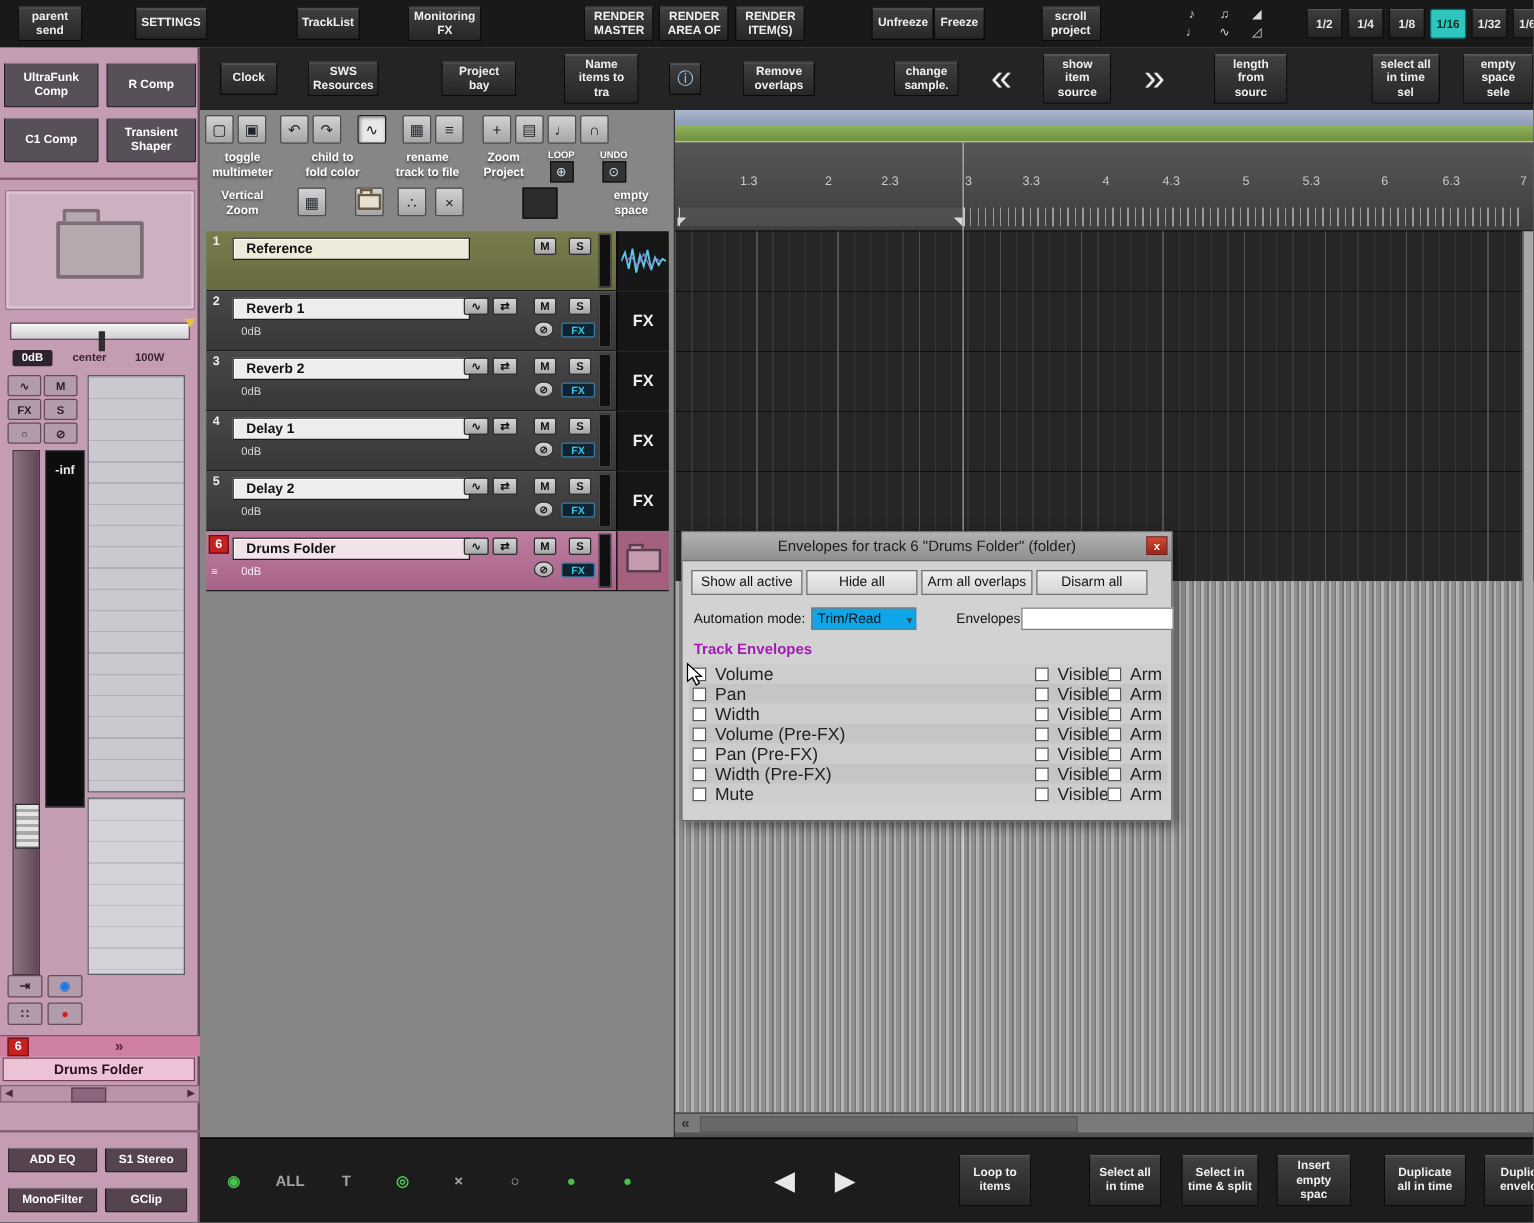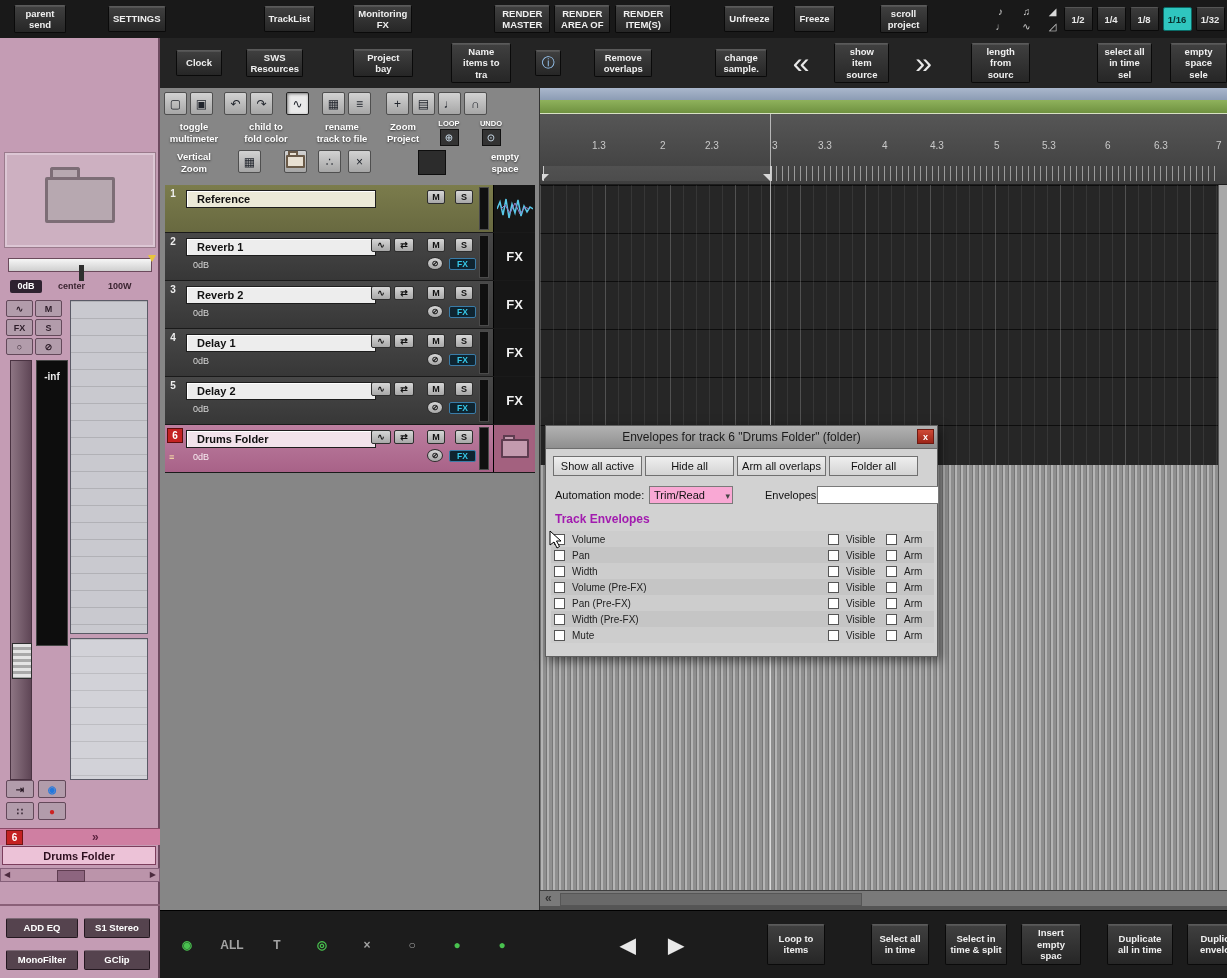--- a/index.html
+++ b/index.html
@@ -9,27 +9,27 @@
   .tbb{background:linear-gradient(#404040,#262626);border:1px solid #0a0a0a;border-top-color:#5a5a5a;
        color:#f0f0f0;font-size:9.5px;font-weight:bold;line-height:1.2;text-align:center;
        white-space:pre-line;padding:2px 4px;min-height:26px;display:flex;align-items:center;
        justify-content:center;border-radius:2px;box-shadow:inset 0 1px 0 rgba(255,255,255,.10);box-sizing:border-box;}
   .tbb .glyph{font-weight:normal;}
   
   #topbar1{position:absolute;left:0;top:0;width:1227px;height:38px;background:#191919;display:flex;align-items:center;overflow:hidden;}
   .tb1-btns{display:flex;align-items:center;height:100%;}
   .tb1-btns .tbb:nth-of-type(1){margin-left:14px;min-width:52px}
   .tb1-btns .tbb:nth-of-type(2){margin-left:42px;min-width:48px}
-  .tb1-btns .tbb:nth-of-type(3){margin-left:98px;min-width:50px}
+  .tb1-btns .tbb:nth-of-type(3){margin-left:71px;min-width:50px}
   .tb1-btns .tbb:nth-of-type(4){margin-left:38px;min-width:52px}
   .tb1-btns .tbb:nth-of-type(5){margin-left:82px;min-width:56px}
   .tb1-btns .tbb:nth-of-type(6){margin-left:4px;min-width:56px}
   .tb1-btns .tbb:nth-of-type(7){margin-left:5px;min-width:56px}
   .tb1-btns .tbb:nth-of-type(8){margin-left:53px;min-width:48px}
-  .tb1-btns .tbb:nth-of-type(9){margin-left:20px;min-width:40px}
+  .tb1-btns .tbb:nth-of-type(9){margin-left:0;min-width:40px}
   .tb1-btns .tbb:nth-of-type(10){margin-left:45px;min-width:48px}
   .tb1-icons{display:grid;grid-template-columns:repeat(3,22px);grid-auto-rows:14px;gap:1px 4px;margin-left:62px;}
   .tb1-icons .micon{color:#d8d8d8;font-size:10px;text-align:center;line-height:14px;}
   .tb1-divs{display:flex;gap:4px;margin-left:auto;margin-right:-12px;}
   .div-btn{width:27px;height:22px;background:linear-gradient(#3c3c3c,#242424);border:1px solid #0a0a0a;border-top-color:#555;
        color:#e8e8e8;font-size:9.5px;font-weight:bold;display:flex;align-items:center;justify-content:center;border-radius:2px;}
   .div-btn.active{background:#2fc6bf;color:#08302d;border-color:#0a6a66;}
   
   #topbar2{position:absolute;left:160px;top:38px;width:1067px;height:50px;background:#242424;border-bottom:1px solid #000;
        display:flex;align-items:center;overflow:hidden;}
@@ -186,28 +186,28 @@
        box-shadow:3px 4px 10px rgba(0,0,0,.5);z-index:5;box-sizing:border-box;}
   .dlg-title{height:22px;background:linear-gradient(#b2b2b2,#8f8f8f);border-bottom:1px solid #6e6e6e;color:#1c1c1c;
        font-size:12px;line-height:22px;text-align:center;position:relative;}
   .dlg-close{position:absolute;right:3px;top:3px;width:17px;height:15px;background:linear-gradient(#cf4a36,#9c2518);
        border:1px solid #6e1a12;color:#fff;font-size:9px;font-weight:bold;line-height:14px;text-align:center;box-sizing:border-box;}
   .dlg-btnrow{position:absolute;left:7px;top:30px;display:flex;gap:3px;}
   .dlg-btn{width:89px;height:20px;background:linear-gradient(#efefef,#d4d4d4);border:1px solid #707070;color:#111;
        font-size:11px;display:flex;align-items:center;justify-content:center;box-sizing:border-box;}
   .dlg-moderow{position:absolute;left:9px;top:60px;width:378px;height:20px;font-size:11px;color:#111;}
   .dlg-mlabel{position:absolute;left:0;top:3px;}
-  .dlg-select{position:absolute;left:94px;top:0;width:84px;height:18px;background:#f9a8d4;border:1px solid #7a7a7a;
+  .dlg-select{position:absolute;left:94px;top:0;width:84px;height:18px;background:#0ea5e9;border:1px solid #7a7a7a;
        font-size:11px;line-height:16px;padding-left:4px;box-sizing:border-box;}
   .dlg-select .dd{position:absolute;right:2px;top:1px;color:#444;font-size:9px;}
   .dlg-hlabel{position:absolute;left:210px;top:3px;}
   .dlg-input{position:absolute;left:262px;top:0;width:122px;height:18px;background:#fff;border:1px solid #7a7a7a;box-sizing:border-box;}
   .dlg-heading{position:absolute;left:9px;top:86px;font-size:12px;font-weight:bold;color:#a21caf;}
   .dlg-list{position:absolute;left:5px;top:105px;width:383px;}
-  .env-row{height:16px;display:flex;align-items:center;font-size:10px;color:#222;padding-left:3px;box-sizing:border-box;}
+  .env-row{height:16px;display:flex;align-items:center;font-size:14px;color:#222;padding-left:3px;box-sizing:border-box;}
   .env-row:nth-of-type(odd){background:#cdcdcd;}
   .env-row:nth-of-type(even){background:#c5c5c5;}
   .cb{width:11px;height:11px;background:#fff;border:1px solid #555;margin-right:7px;flex:none;box-sizing:border-box;}
   .env-name{flex:1;}
   .lbl-vis{width:40px;} .lbl-arm{width:26px;margin-right:4px;}
   
   #bottombar{position:absolute;left:160px;top:910px;width:1067px;height:68px;background:#1c1c1c;border-top:1px solid #000;
        display:flex;align-items:center;overflow:hidden;box-sizing:border-box;}
   .bb-icons{display:flex;gap:19px;margin-left:14px;}
   .bb-icon{width:26px;height:24px;display:flex;align-items:center;justify-content:center;color:#a3a3a3;
@@ -339,20 +339,29 @@
       </div>
 
       <div class="tbb">
         <span>empty
 space sele</span>
         <span class="glyph"></span>
       </div>
     </div>
 
   <aside id="mixer">
+    <div class="mx-topfx">
+
+    <div class="mx-btn">UltraFunk
+Comp</div>
+        <div class="mx-btn">R Comp</div>
+        <div class="mx-btn">C1 Comp</div>
+        <div class="mx-btn">Transient
+Shaper</div>
+      </div>
     <div class="mx-folderpanel">
       <div class="folder-shape"></div>
     </div>
     <div class="mx-pan">
       <div class="mx-pantrack">
         <span class="mx-panhandle"></span>
       </div>
       <span class="mx-panpin"></span>
       <span class="mx-gain">0dB</span>
       <span class="mx-panlabel mx-center">center</span>
@@ -598,21 +607,21 @@
   <div id="dialog">
     <div class="dlg-title" able="true">
       <span>Envelopes for track 6 "Drums Folder" (folder)</span>
       <span class="dlg-close">x</span>
     </div>
     <div class="dlg-btnrow">
 
     <span class="dlg-btn">Show all active</span>
         <span class="dlg-btn">Hide all</span>
         <span class="dlg-btn">Arm all overlaps</span>
-        <span class="dlg-btn">Folder all</span>
+        <span class="dlg-btn">Disarm all</span>
       </div>
     <div class="dlg-moderow">
       <span class="dlg-mlabel">Automation mode:</span>
       <span class="dlg-select">
         <span>Trim/Read</span>
         <span class="dd">▾</span>
       </span>
       <span class="dlg-hlabel">Envelopes:</span>
       <span class="dlg-input"></span>
     </div>

